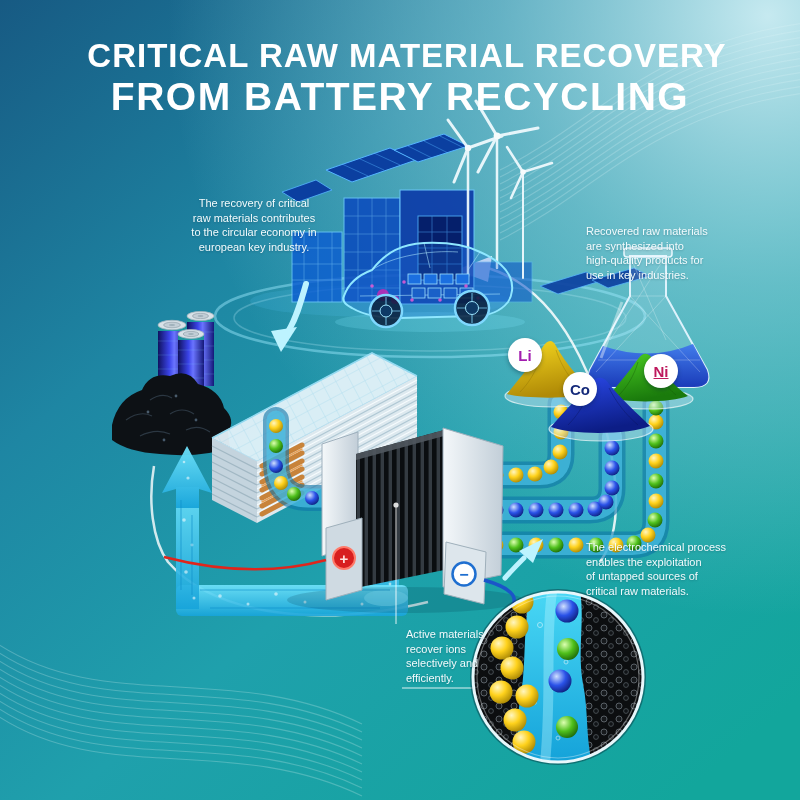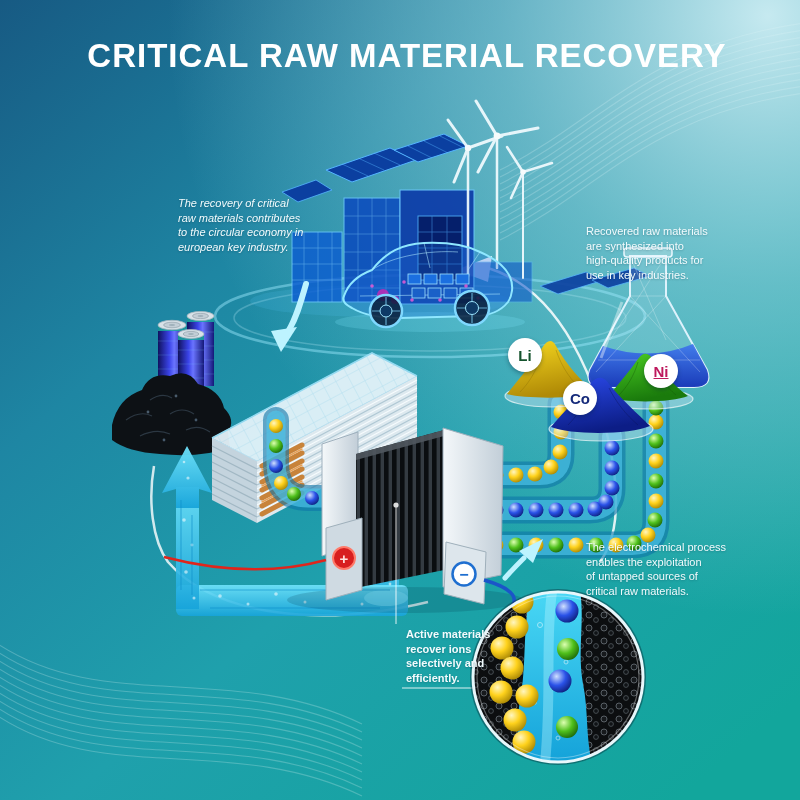--- a/index.html
+++ b/index.html
@@ -5,26 +5,26 @@
   html,body{margin:0;padding:0;background:#0f4c6e;}
   .canvas{position:relative;width:800px;height:800px;overflow:hidden;
           font-family:"Liberation Sans",sans-serif;}
   .canvas svg.scene{position:absolute;left:0;top:0;}
   .title{position:absolute;left:0;right:0;top:38px;text-align:center;color:#ffffff;
          font-weight:bold;line-height:1.12;letter-spacing:1px;}
   .title .l1{font-size:33px;display:block;padding-left:14px;}
   .title .l2{font-size:39px;display:block;letter-spacing:1.5px;}
   .note{position:absolute;color:#f2fbfd;font-size:11px;line-height:1.32;
         white-space:pre-line;text-shadow:0 1px 2px rgba(0,40,60,.25);}
-  .note.right{text-align:left;font-style:italic;}
+  .note.right{text-align:center;}
   .badge{position:absolute;width:34px;height:34px;border-radius:50%;background:#ffffff;
          display:flex;align-items:center;justify-content:center;font-weight:bold;
          font-size:15px;box-shadow:0 2px 4px rgba(0,30,50,.35);}
-  .badge-li{color:#14532d;left:508px;top:338px;}
-  .badge-co{color:#152a7a;left:563px;top:381px;}
+  .badge-li{color:#a21caf;left:508px;top:338px;}
+  .badge-co{color:#152a7a;left:563px;top:372px;}
   .badge-ni{color:#be185d;left:644px;top:354px;text-decoration:underline;}
 </style>
 </head>
 <body>
 
 <div class="canvas">
 
 <svg class="scene" width="800" height="800" viewBox="0 0 800 800">
   <defs>
     <linearGradient id="bg" x1="0" y1="0" x2="0.85" y2="1">
@@ -447,35 +447,36 @@
         <circle cx="567" cy="727" r="11" fill="url(#gGreen)"></circle>
       </g>
     </g>
     <circle cx="558" cy="677" r="85" fill="none" stroke="#e8f7fb" stroke-width="3"></circle>
     <circle cx="558" cy="677" r="81" fill="none" stroke="#ffffff" stroke-width="1.2" opacity="0.35"></circle>
   </g>
 </svg>
 
 <div class="title">
   <span class="l1">CRITICAL RAW MATERIAL RECOVERY</span>
+  <span class="l2">FROM BATTERY RECYCLING</span>
 </div>
 
 <div class="note right" style="left:178px;top:196px;width:152px;">The recovery of critical
 raw materials contributes
 to the circular economy in
 european key industry.</div>
 <div class="note" style="left:586px;top:202px;width:156px;margin-top:22px;">Recovered raw materials
 are synthesized into
 high-quality products for
 use in key industries.</div>
 <div class="note" style="left:586px;top:540px;width:160px;">The electrochemical process
 enables the exploitation
 of untapped sources of
 critical raw materials.</div>
-<div class="note" style="left:406px;top:627px;width:112px;font-weight:bold;">Active materials
+<div class="note" style="left:406px;top:627px;width:112px;">Active materials
 recover ions
 selectively and
 efficiently.</div>
 
 <div class="badge badge-li">
   <span>Li</span>
 </div>
 <div class="badge badge-co">
   <span>Co</span>
 </div>

